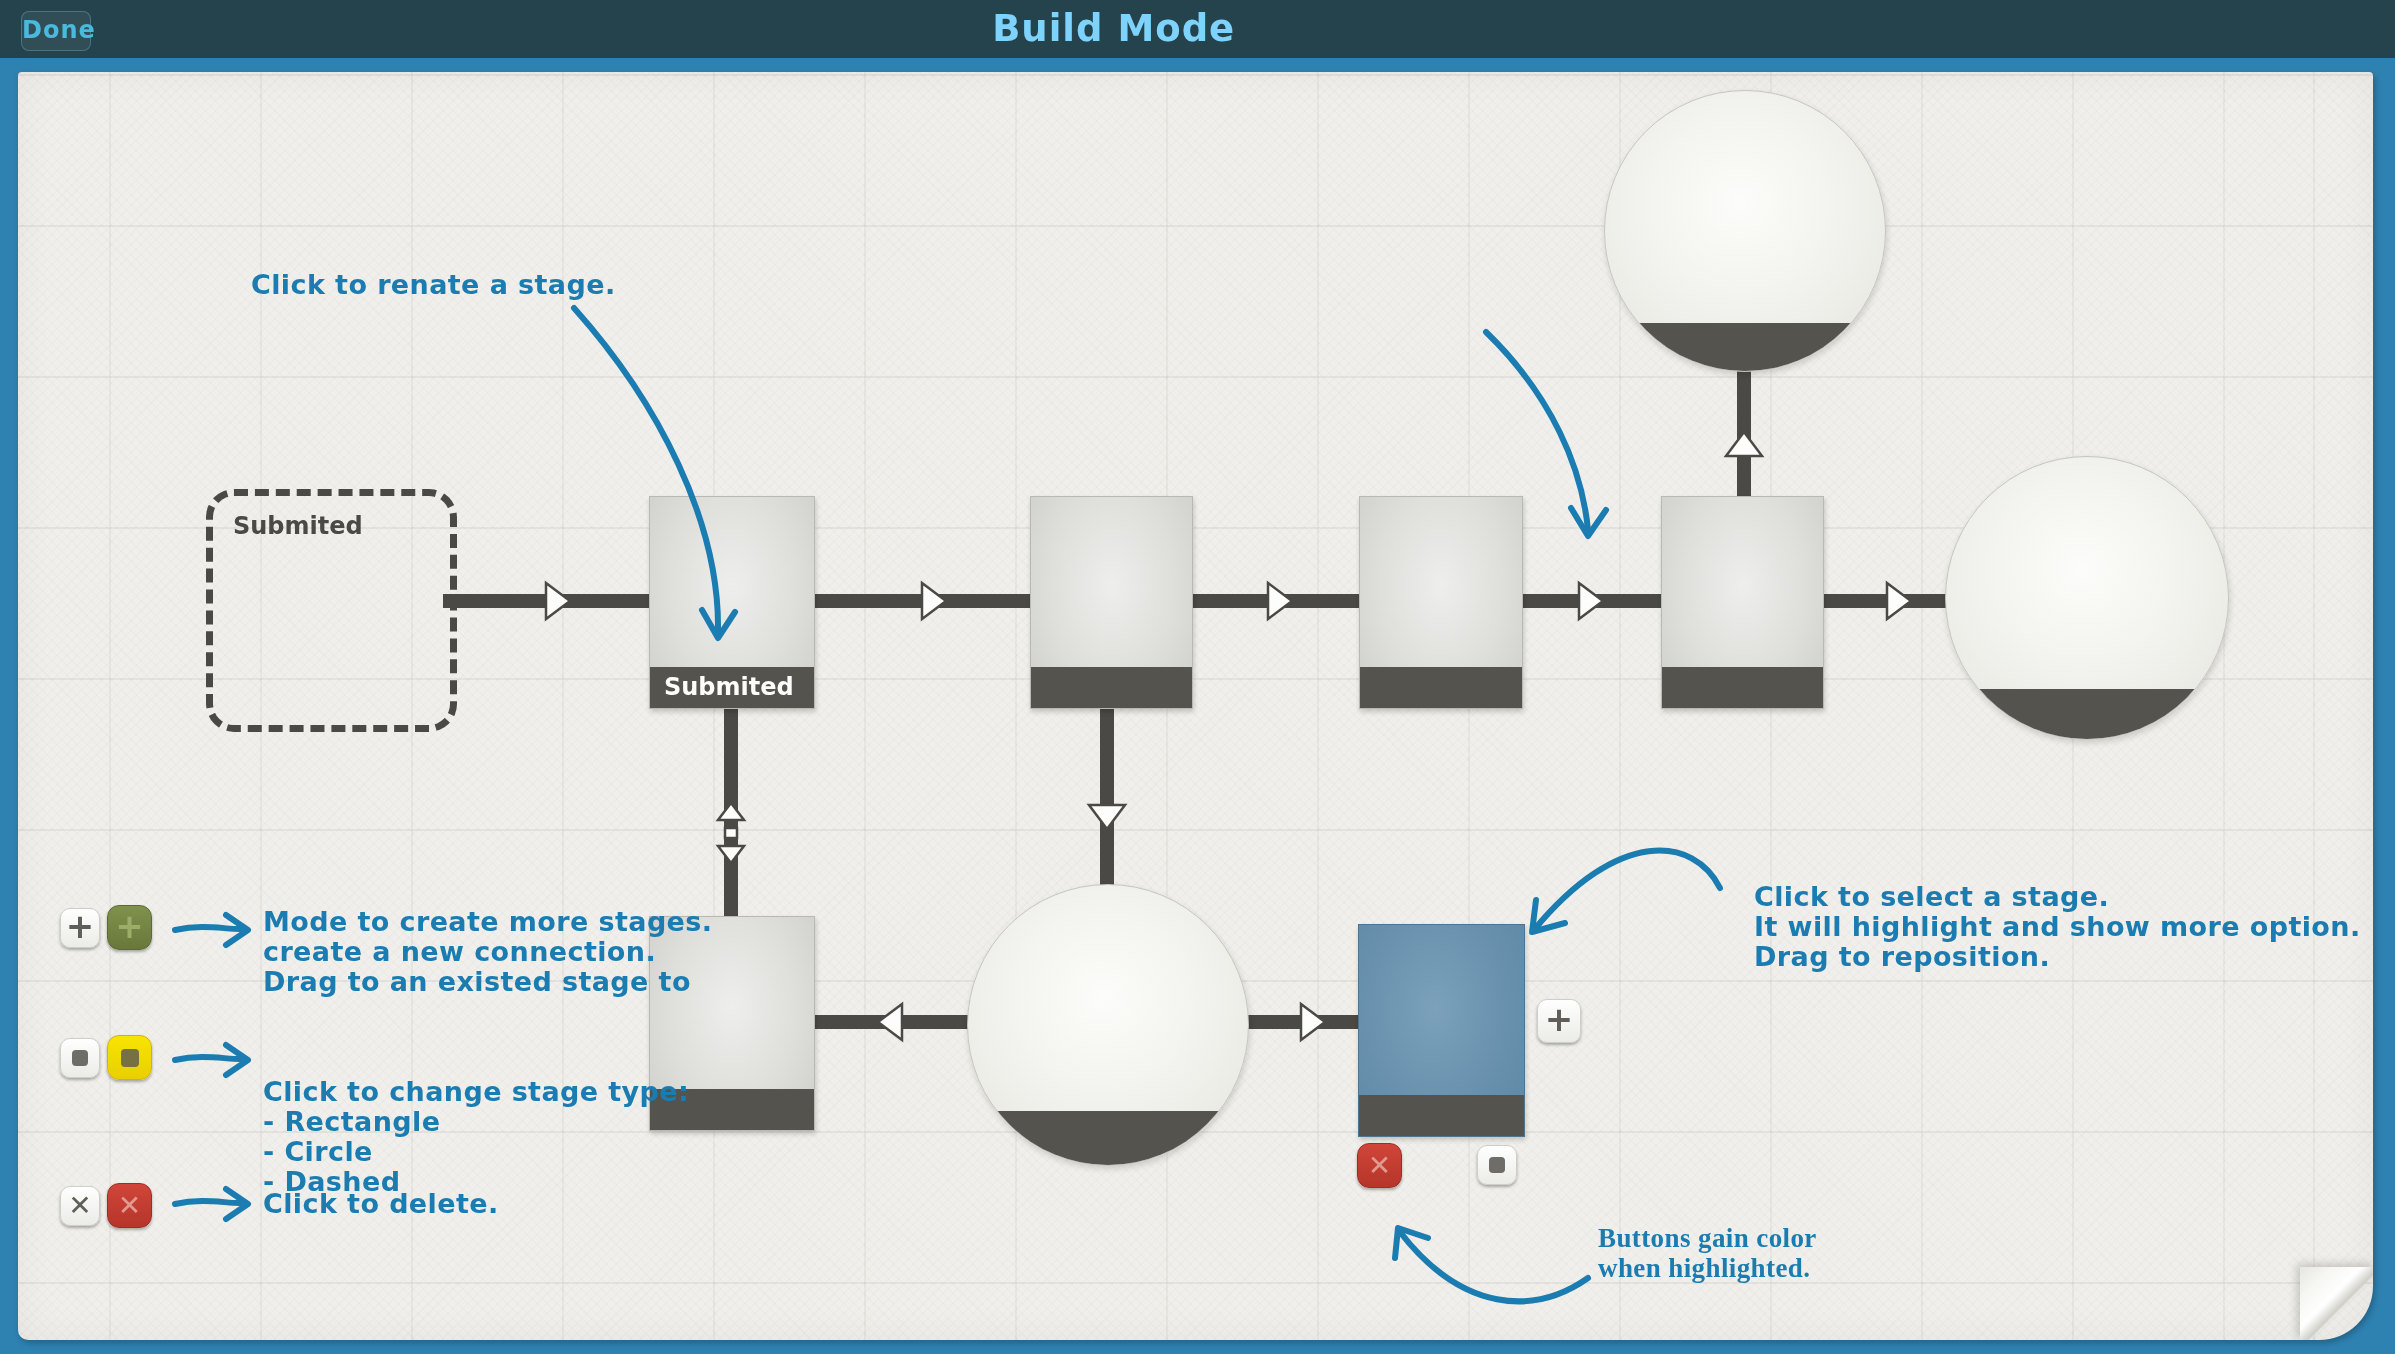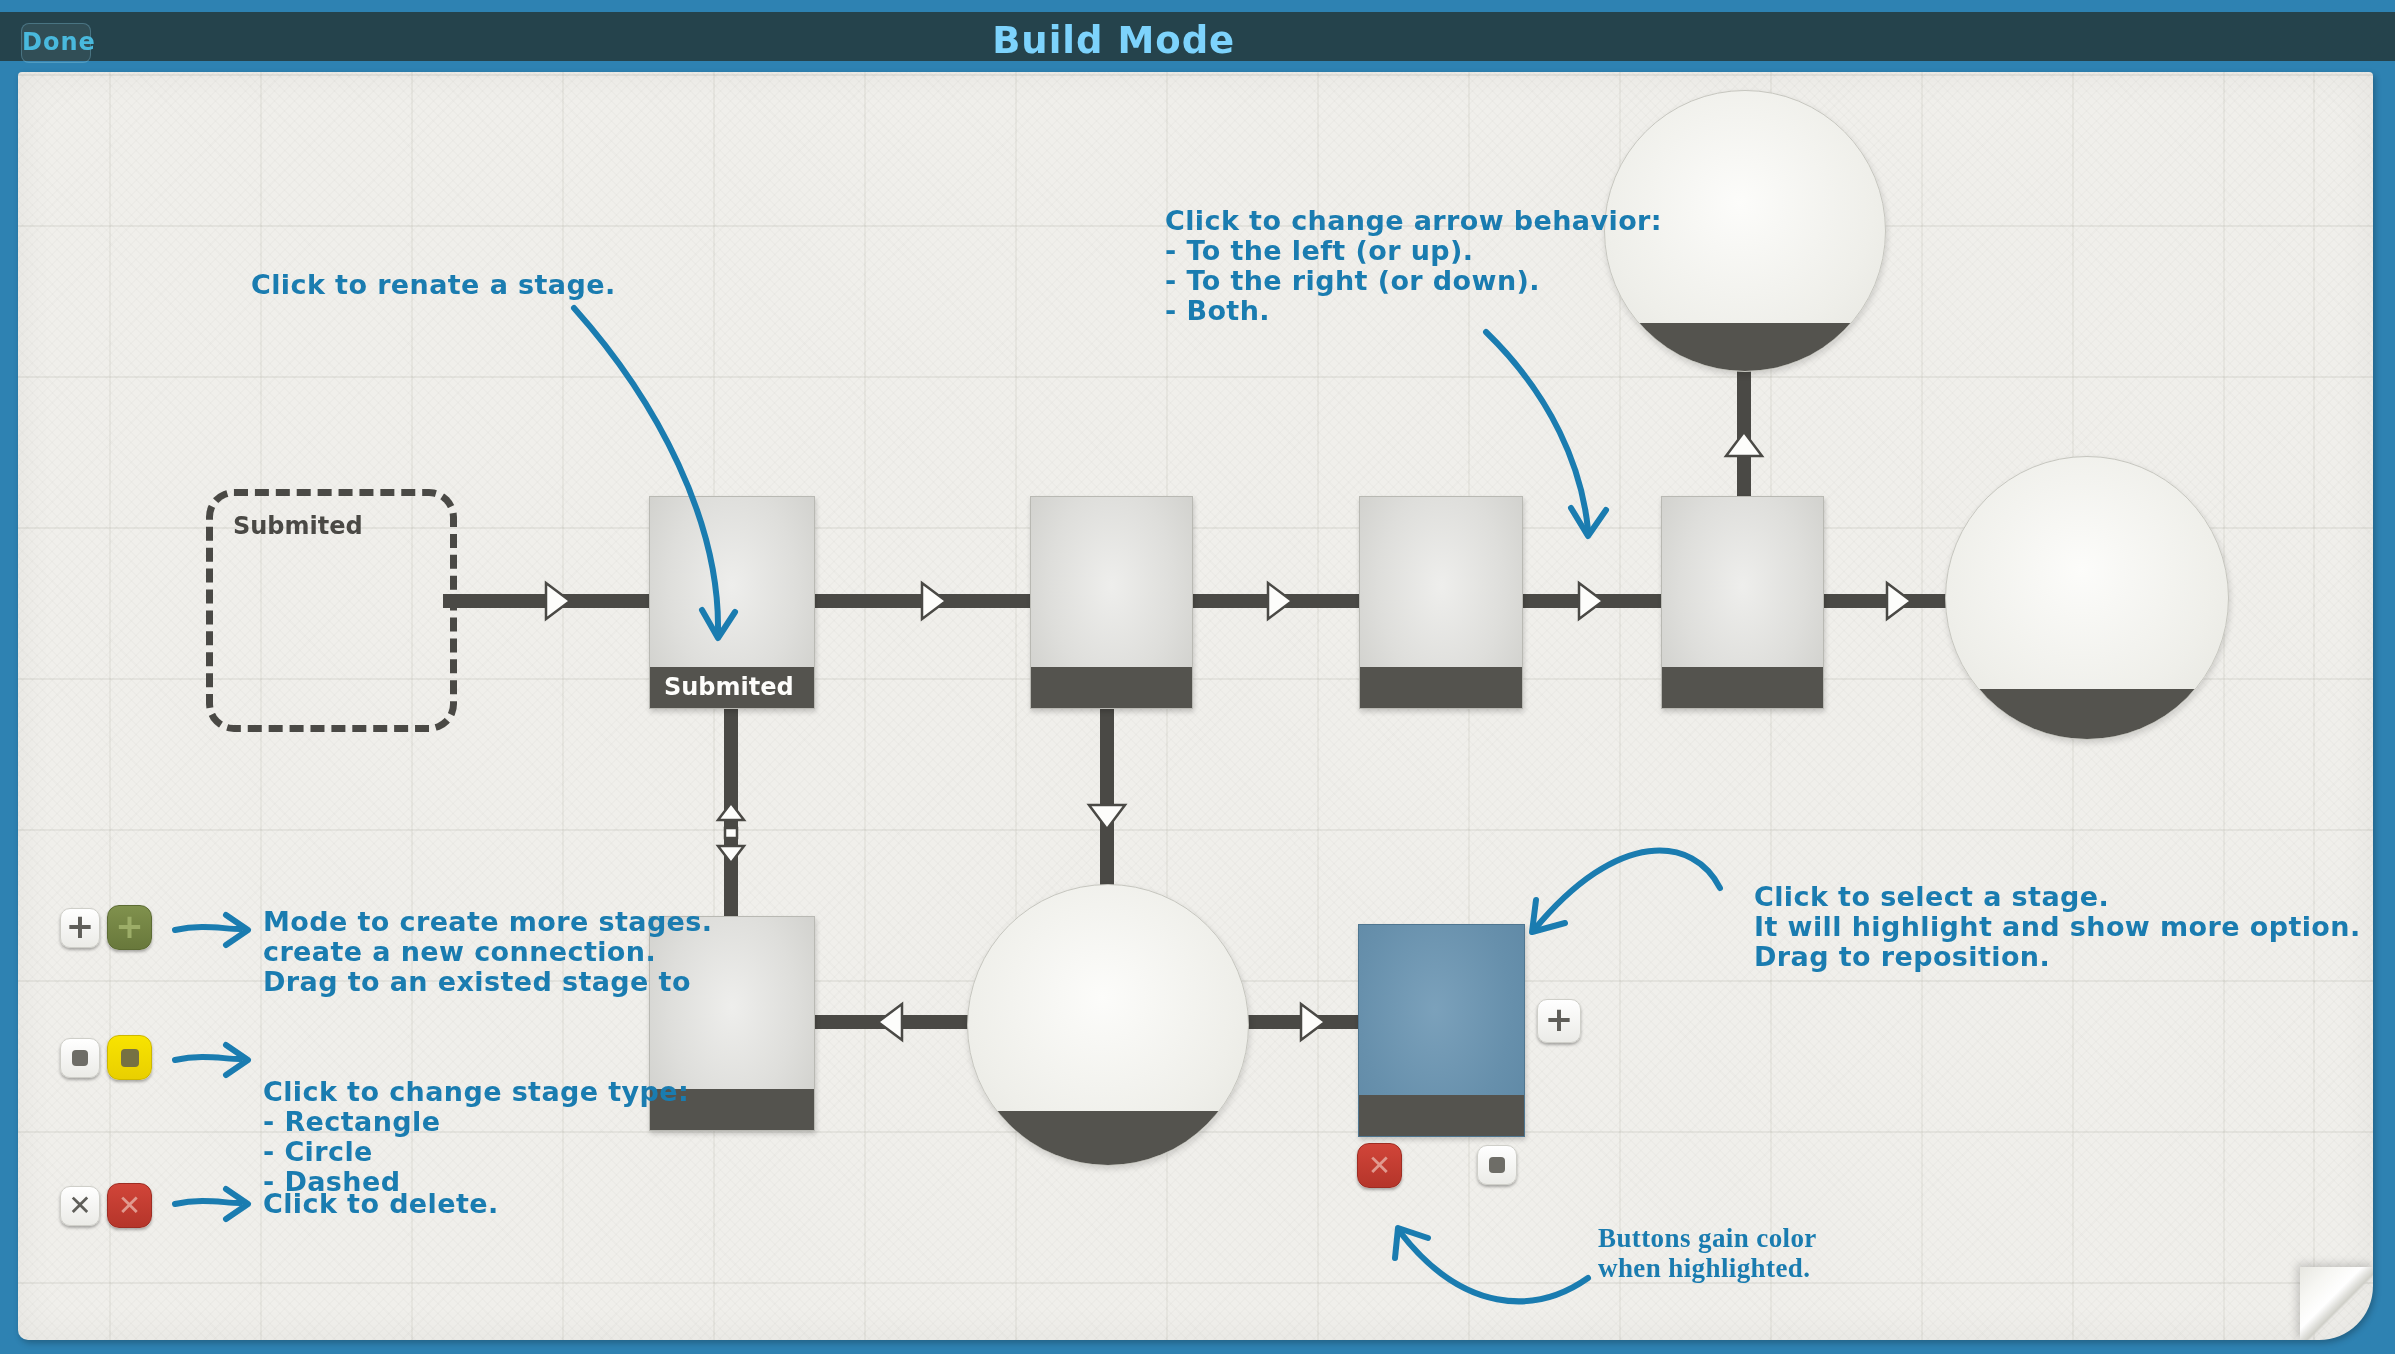--- a/index.html
+++ b/index.html
@@ -3,22 +3,22 @@
 <meta charset="utf-8">
 <style>
   html,body{margin:0;padding:0;}
   body{
     width:2395px;height:1354px;overflow:hidden;position:relative;
     background:var(--frame_blue,#2e82b2);
     font-family:"DejaVu Sans", sans-serif;
   }
   
   .header{
-    position:absolute;left:0;top:0;width:2395px;height:49px;
-    background:var(--header_bg,#25434c);z-index:10;margin-top:12px;
+    position:absolute;left:0;top:0;width:2395px;height:58px;
+    background:var(--header_bg,#25434c);z-index:10;
   }
   .done-btn{
     position:absolute;left:21px;top:11px;width:68px;height:38px;
     background:rgba(255,255,255,0.06);
     border:1px solid rgba(120,190,215,0.35);
     border-radius:8px;
     color:var(--done_text,#49b9dd);
     font-size:24px;font-weight:bold;text-align:center;line-height:36px;
     letter-spacing:1px;cursor:pointer;
   }
@@ -223,26 +223,20 @@
 
   <div class="circle-stage" style="left:1927px;top:384px;width:282px;height:282px;">
     <div class="segment" style="height:50px;"></div>
   </div>
 
   <div class="circle-stage" style="left:949px;top:812px;width:280px;height:280px;">
     <div class="segment" style="height:54px;"></div>
   </div>
 
   <div class="note" style="left:233px;top:198px;">Click to renate a stage.</div>
-  <div class="note" style="left:1147px;top:134px;">
-      <div>Click to change arrow behavior:</div>
-      <div>- To the left (or up).</div>
-      <div>- To the right (or down).</div>
-      <div>- Both.</div>
-    </div>
   <div class="note" style="left:245px;top:835px;">
       <div>Mode to create more stages.</div>
       <div>create a new connection.</div>
       <div>Drag to an existed stage to</div>
     </div>
   <div class="note" style="left:245px;top:1005px;">
       <div>Click to change stage type:</div>
       <div>- Rectangle</div>
       <div>- Circle</div>
       <div>- Dashed</div>

